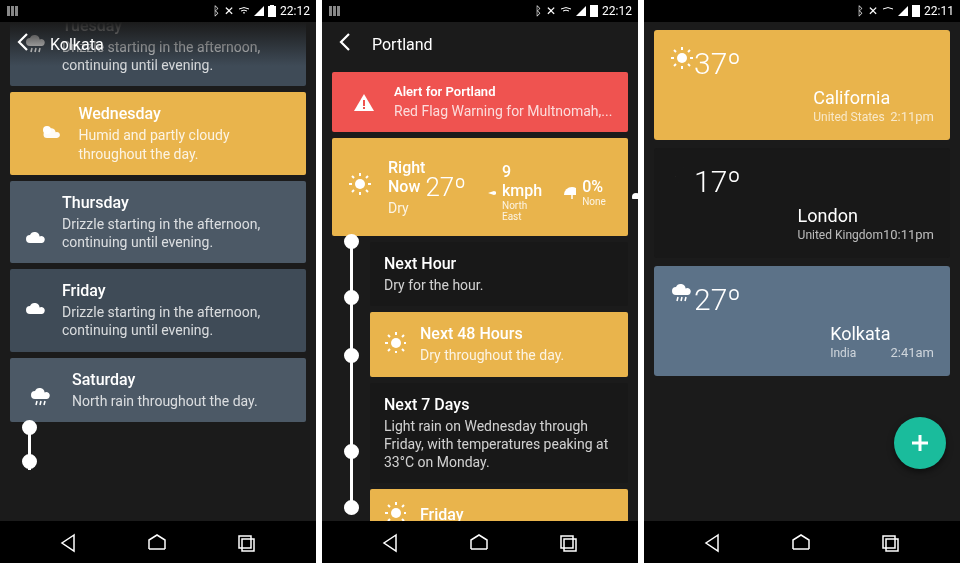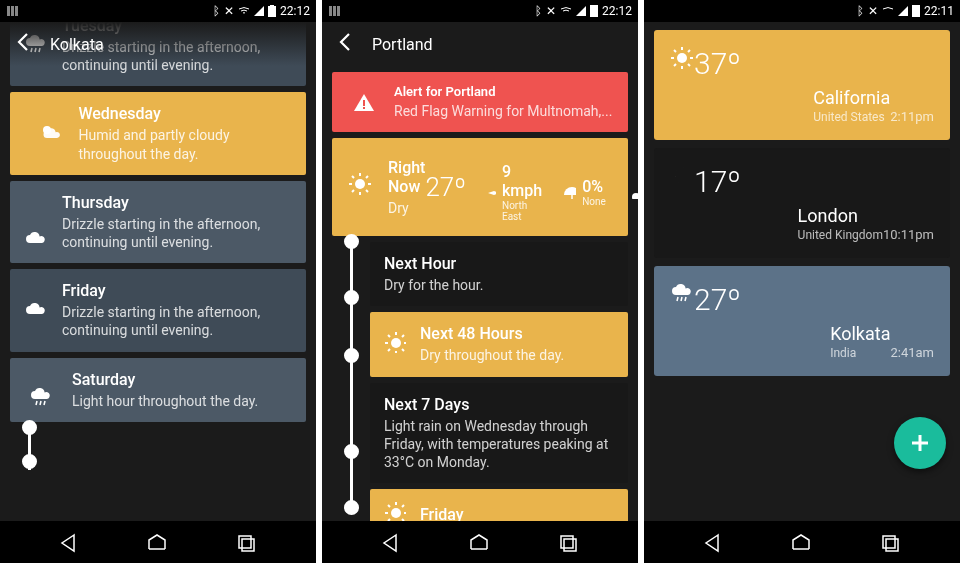--- a/index.html
+++ b/index.html
@@ -206,21 +206,21 @@
           </div>
       </div>
       <div class="card dark-slate">
         <div class="icon-slot">
             <svg width="24" height="24">
               <use href="#ic-rain"></use>
             </svg>
           </div>
         <div>
             <div class="card-title">Saturday</div>
-            <div class="card-sub">Light hour throughout the day.</div>
+            <div class="card-sub">North rain throughout the day.</div>
           </div>
       </div>
 
       <div style="position:relative;height:40px">
         <div class="timeline" style="top:-6px;height:48px"></div>
         <div class="timeline-dot" style="top:-8px"></div>
         <div class="timeline-dot" style="top:26px"></div>
       </div>
 
     </div>

